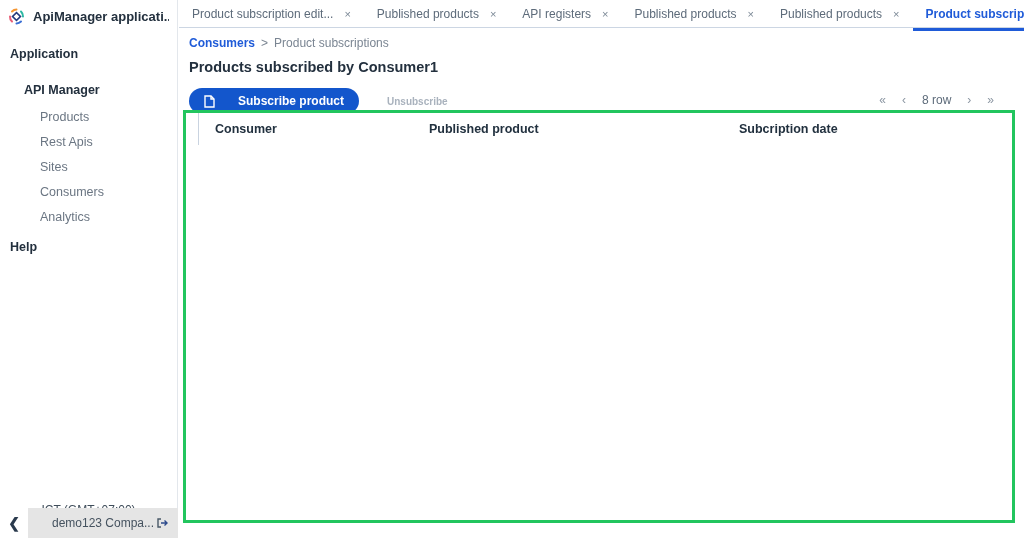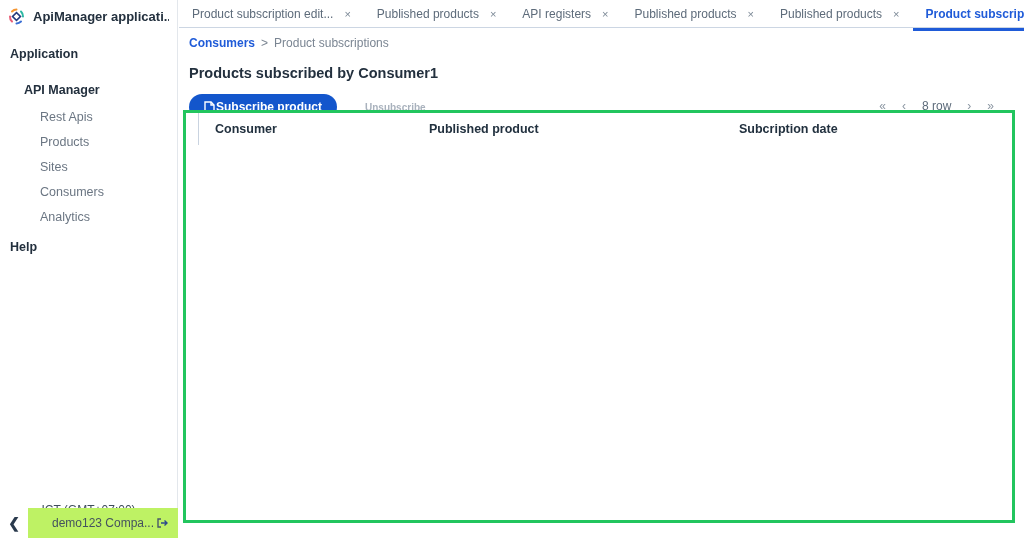--- a/index.html
+++ b/index.html
@@ -12,38 +12,38 @@
   .sb-title { font-weight: 700; color: #23303e; font-size: 13px; white-space: nowrap; overflow: hidden; }
   .sb-section { font-weight: 700; color: #23303e; font-size: 12.5px; cursor: default; }
   .sb-app-label { margin: 18px 0 0 10px; }
   .sb-group-label { margin: 22px 0 0 24px; }
   .sb-nav { margin: 8px 0 0 40px; }
   .sb-item { color: #6b7683; font-size: 12.5px; line-height: 25px; cursor: pointer; }
   .sb-help { margin: 10px 0 0 10px; }
   .sb-tz { position: absolute; bottom: 21px; width: 100%; text-align: center; color: #3f4d5a; font-size: 12px; }
   .sb-bottom { position: absolute; bottom: 0; left: 0; width: 178px; height: 30px; display: flex; }
   .sb-collapse { width: 28px; display: flex; align-items: center; justify-content: center; color: #2a3a4d; font-size: 14px; font-weight: 700; cursor: pointer; background: #fff; }
-  .sb-account { flex: 1; background: #bef264; display: flex; align-items: center; justify-content: center; color: #45525f; font-size: 12px; position: relative; cursor: pointer; }
+  .sb-account { flex: 1; background: #e5e5e5; display: flex; align-items: center; justify-content: center; color: #45525f; font-size: 12px; position: relative; cursor: pointer; }
   .sb-logout { position: absolute; right: 9px; top: 8px; width: 14px; height: 14px; }
 
   
   .main { position: absolute; left: 179px; top: 0; right: 0; height: 538px; }
   .tabbar { display: flex; align-items: stretch; height: 28px; border-bottom: 1px solid #ccd6e3; background: #fff; }
   .tab { display: flex; align-items: center; gap: 11px; padding: 14px 13px; font-size: 12px; color: #5d6b7a; cursor: pointer; white-space: nowrap; }
   .tab-close { color: #7a8795; font-size: 11px; line-height: 1; cursor: pointer; }
   .tab.active { color: #1f5bd8; font-weight: 700; border-bottom: 3px solid #1f5bd8; }
 
   
   .content { padding: 8px 0 0 10px; }
   .breadcrumb { font-size: 12px; color: #7a8592; display: flex; gap: 6px; align-items: center; }
   .bc-link { color: #1f5bd8; font-weight: 700; cursor: pointer; }
   .bc-sep { color: #7a8592; }
-  .page-title { margin-top: 15px; font-size: 14.5px; font-weight: 700; color: #23303e; }
+  .page-title { margin-top: 9px; font-size: 14.5px; font-weight: 700; color: #23303e; }
   .toolbar { margin-top: 13px; display: flex; align-items: center; position: relative; height: 26px; }
-  .btn-primary { display: inline-flex; align-items: center; gap: 1px; background: #1356cc; color: #fff; font-weight: 700; font-size: 12px; font-family: "Liberation Sans", sans-serif; border: none; border-radius: 14px; padding: 6px 15px; cursor: pointer; }
+  .btn-primary { display: inline-flex; align-items: center; gap: 23px; background: #1356cc; color: #fff; font-weight: 700; font-size: 12px; font-family: "Liberation Sans", sans-serif; border: none; border-radius: 14px; padding: 6px 15px; cursor: pointer; }
   .btn-disabled { margin-left: 28px; color: #a9b2bd; font-size: 10px; font-weight: 600; font-family: "Liberation Sans", sans-serif; background: none; border: none; cursor: default; }
   .pagination { position: absolute; right: 30px; top: 5px; display: flex; gap: 16px; align-items: center; color: #8a95a1; font-size: 12px; }
   .pg-btn { cursor: pointer; }
   .pg-label { color: #5d6b7a; }
 
   
   .table-wrap { position: absolute; left: 183px; top: 110px; width: 832px; height: 413px; border: 3px solid #22c55e; background: #fff; }
   .thead { display: flex; height: 32px; align-items: center; font-weight: 700; color: #22313f; font-size: 12.5px; }
   .col-sel { width: 13px; align-self: stretch; border-right: 1px solid #c9d3e0; }
   .col-a { width: 214px; padding-left: 16px; }
@@ -66,22 +66,22 @@
           <path d="M13 13.5 A6.5 6.5 0 0 1 8.5 15.4" stroke="#3b6fd4" stroke-width="2" fill="none" stroke-linecap="round"></path>
           <path d="M4 13.5 A6.5 6.5 0 0 1 2 8.5" stroke="#e85d75" stroke-width="2" fill="none" stroke-linecap="round"></path>
           <rect x="5.7" y="5.7" width="5.6" height="5.6" transform="rotate(45 8.5 8.5)" fill="none" stroke="#233a7d" stroke-width="1.6"></rect>
         </svg>
       </span>
       <span class="sb-title">ApiManager applicati...</span>
     </div>
     <div class="sb-section sb-app-label">Application</div>
     <div class="sb-section sb-group-label">API Manager</div>
     <div class="sb-nav">
+      <div class="sb-item">Products</div>
       <div class="sb-item">Rest Apis</div>
-      <div class="sb-item">Products</div>
       <div class="sb-item">Sites</div>
       <div class="sb-item">Consumers</div>
       <div class="sb-item">Analytics</div>
     </div>
     <div class="sb-section sb-help">Help</div>
     <div class="sb-tz">ICT (GMT+07:00)</div>
     <div class="sb-bottom">
       <div class="sb-collapse">
         <span>❮</span>
       </div>

